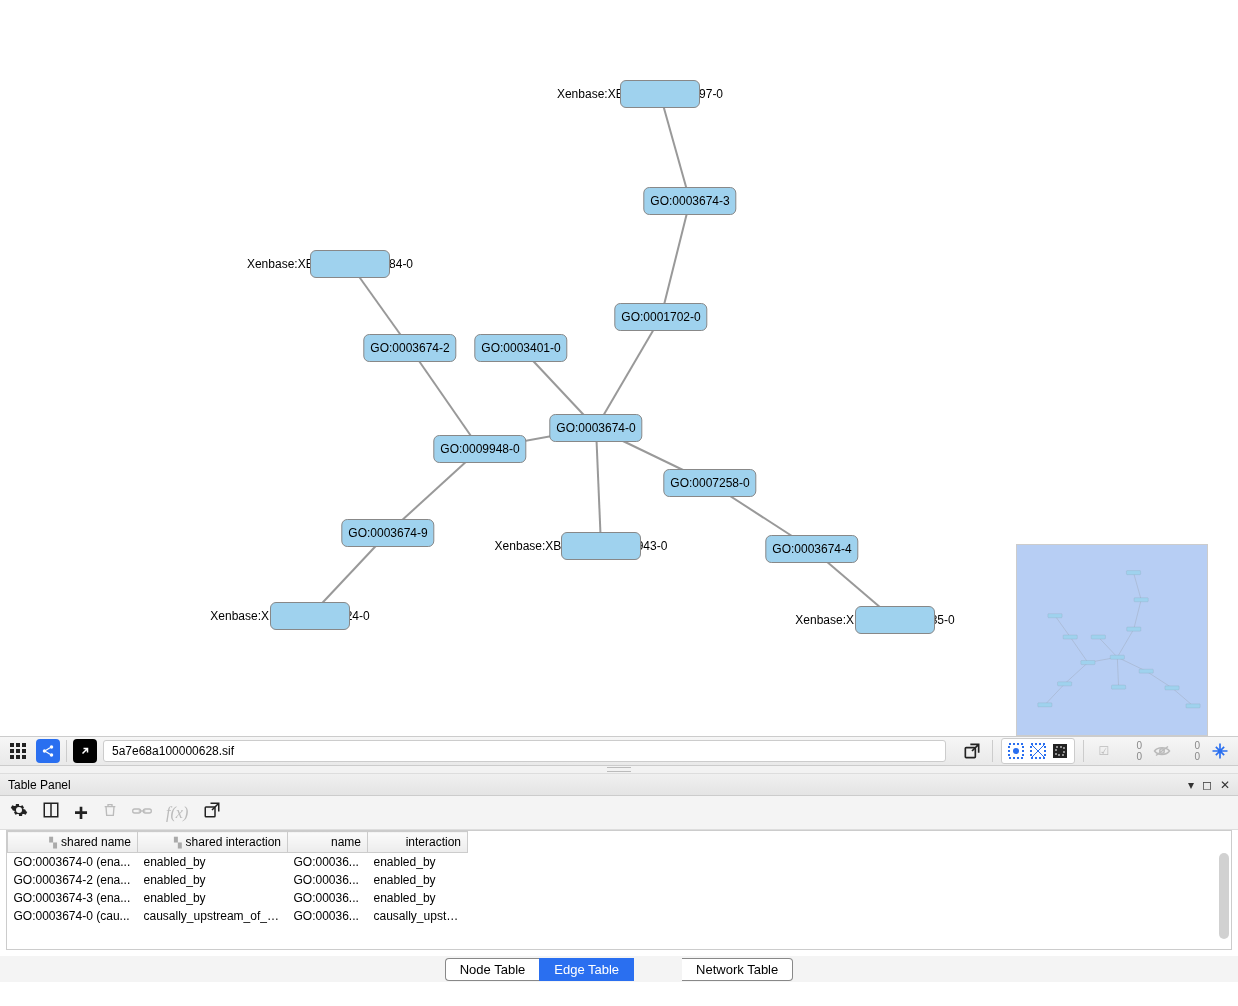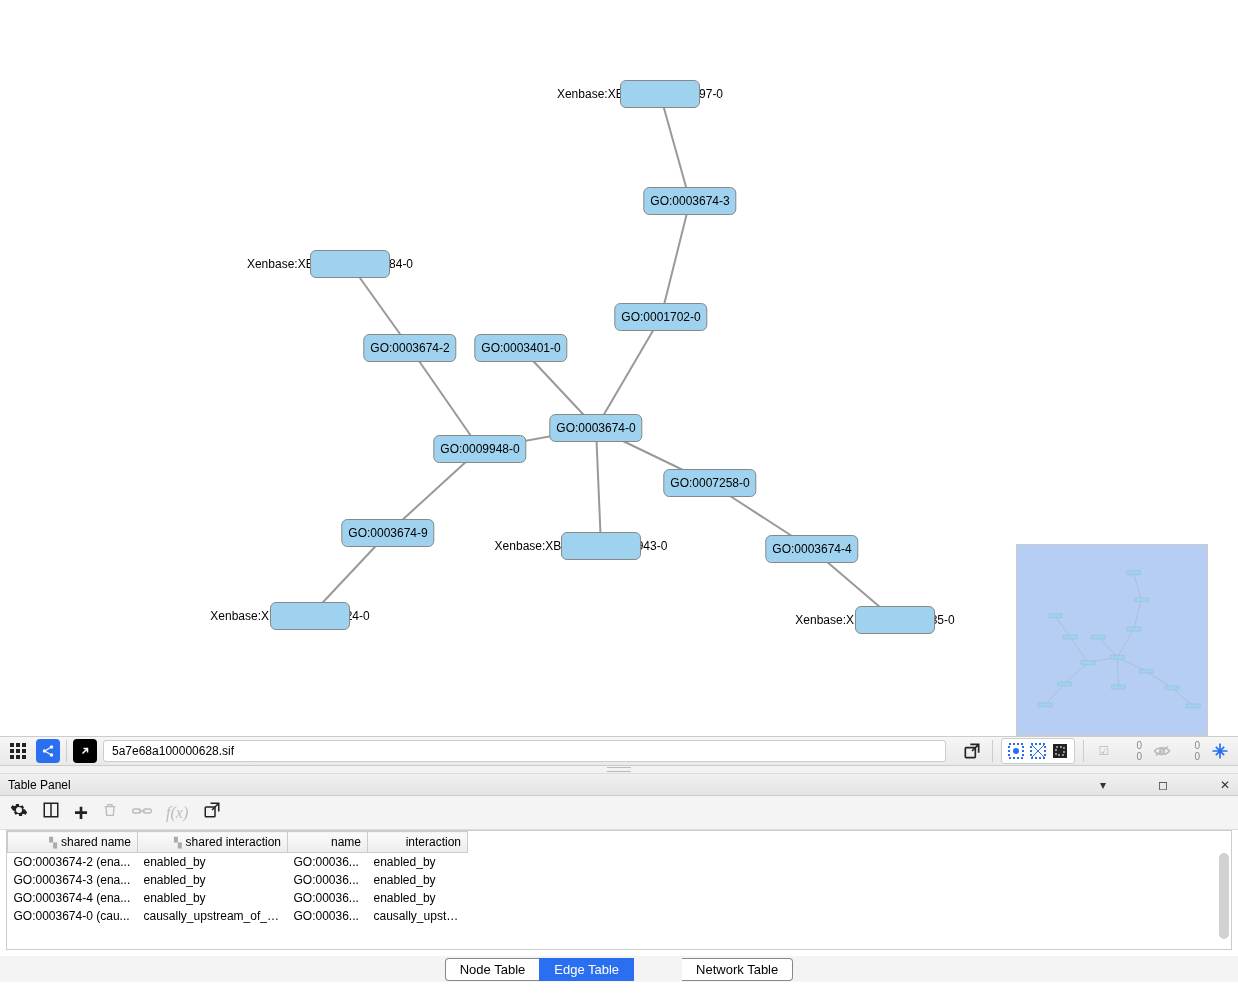--- a/index.html
+++ b/index.html
@@ -19,21 +19,21 @@
   .tb-black { background: #000; color: #fff; }
   .tb-sep { width: 1px; height: 22px; background: #ccc; }
   .tb-path { flex: 1; background: #fff; border: 1px solid #ccc; border-radius: 3px; padding: 4px 8px; height: 22px; display:flex;align-items:center;font-size:12px;}
   .tb-right { display: flex; align-items: center; gap: 8px; margin-left: 8px; }
   .tb-stats { display: flex; flex-direction: column; font-size: 10px; color: #888; align-items: flex-end; width: 18px; }
   .tb-iconbox { border: 1px solid #ccc; border-radius: 3px; padding: 2px 4px; display: flex; gap: 2px; background:#fff;}
 
   .grabber { height: 8px; background: #f2f2f2; display: flex; align-items: center; justify-content: center; border-bottom: 1px solid #ddd; }
   .grabber::after { content: ""; width: 24px; height: 3px; border-top: 1px solid #bbb; border-bottom: 1px solid #bbb; }
 
-  .panel-header { height: 22px; background: linear-gradient(#f0f0f0,#e4e4e4); border-bottom: 1px solid #ccc; display: flex; align-items: center; padding: 0 8px; font-size: 12px; gap: 44px; }
+  .panel-header { height: 22px; background: linear-gradient(#f0f0f0,#e4e4e4); border-bottom: 1px solid #ccc; display: flex; align-items: center; padding: 0 8px; font-size: 12px; }
   .panel-header .spacer { flex: 1; }
   .panel-ctrl { margin-left: 8px; cursor: pointer; font-size: 12px; color: #333;}
 
   .table-toolbar { height: 34px; background: #f4f4f4; display: flex; align-items: center; padding: 0 10px; gap: 14px; border-bottom: 1px solid #ddd;}
   .tt-icon { font-size: 18px; cursor: pointer; color: #222; }
   .tt-icon.disabled { color: #bbb; cursor: default; }
   .tt-fx { font-style: italic; font-family: Liberation Serif, serif; font-size: 16px; color: #bbb; }
 
   .table-wrap { height: 120px; background: #fff; border: 1px solid #ccc; margin: 0 6px 6px 6px; position: relative; overflow: hidden;}
   table.data { border-collapse: collapse; font-size: 12px; table-layout: fixed; }
@@ -255,33 +255,33 @@
     <thead>
         <tr id="thead-row">
           <th style="width: 130px;"><span class="sort-icon">▚</span><span>shared name</span></th>
           <th style="width: 150px;"><span class="sort-icon">▚</span><span>shared interaction</span></th>
           <th style="width: 80px;"><span>name</span></th>
           <th style="width: 100px;"><span>interaction</span></th>
         </tr>
       </thead>
     <tbody id="tbody">
         <tr>
+          <td style="width: 130px; max-width: 130px;">GO:0003674-0 (ena...</td>
+          <td style="width: 150px; max-width: 150px;">enabled_by</td>
+          <td style="width: 80px; max-width: 80px;">GO:00036...</td>
+          <td style="width: 100px; max-width: 100px;">enabled_by</td>
+        </tr>
+        <tr>
           <td style="width: 130px; max-width: 130px;">GO:0003674-2 (ena...</td>
           <td style="width: 150px; max-width: 150px;">enabled_by</td>
           <td style="width: 80px; max-width: 80px;">GO:00036...</td>
           <td style="width: 100px; max-width: 100px;">enabled_by</td>
         </tr>
         <tr>
           <td style="width: 130px; max-width: 130px;">GO:0003674-3 (ena...</td>
-          <td style="width: 150px; max-width: 150px;">enabled_by</td>
-          <td style="width: 80px; max-width: 80px;">GO:00036...</td>
-          <td style="width: 100px; max-width: 100px;">enabled_by</td>
-        </tr>
-        <tr>
-          <td style="width: 130px; max-width: 130px;">GO:0003674-4 (ena...</td>
           <td style="width: 150px; max-width: 150px;">enabled_by</td>
           <td style="width: 80px; max-width: 80px;">GO:00036...</td>
           <td style="width: 100px; max-width: 100px;">enabled_by</td>
         </tr>
         <tr>
           <td style="width: 130px; max-width: 130px;">GO:0003674-0 (cau...</td>
           <td style="width: 150px; max-width: 150px;">causally_upstream_of_or...</td>
           <td style="width: 80px; max-width: 80px;">GO:00036...</td>
           <td style="width: 100px; max-width: 100px;">causally_upstre...</td>
         </tr>

